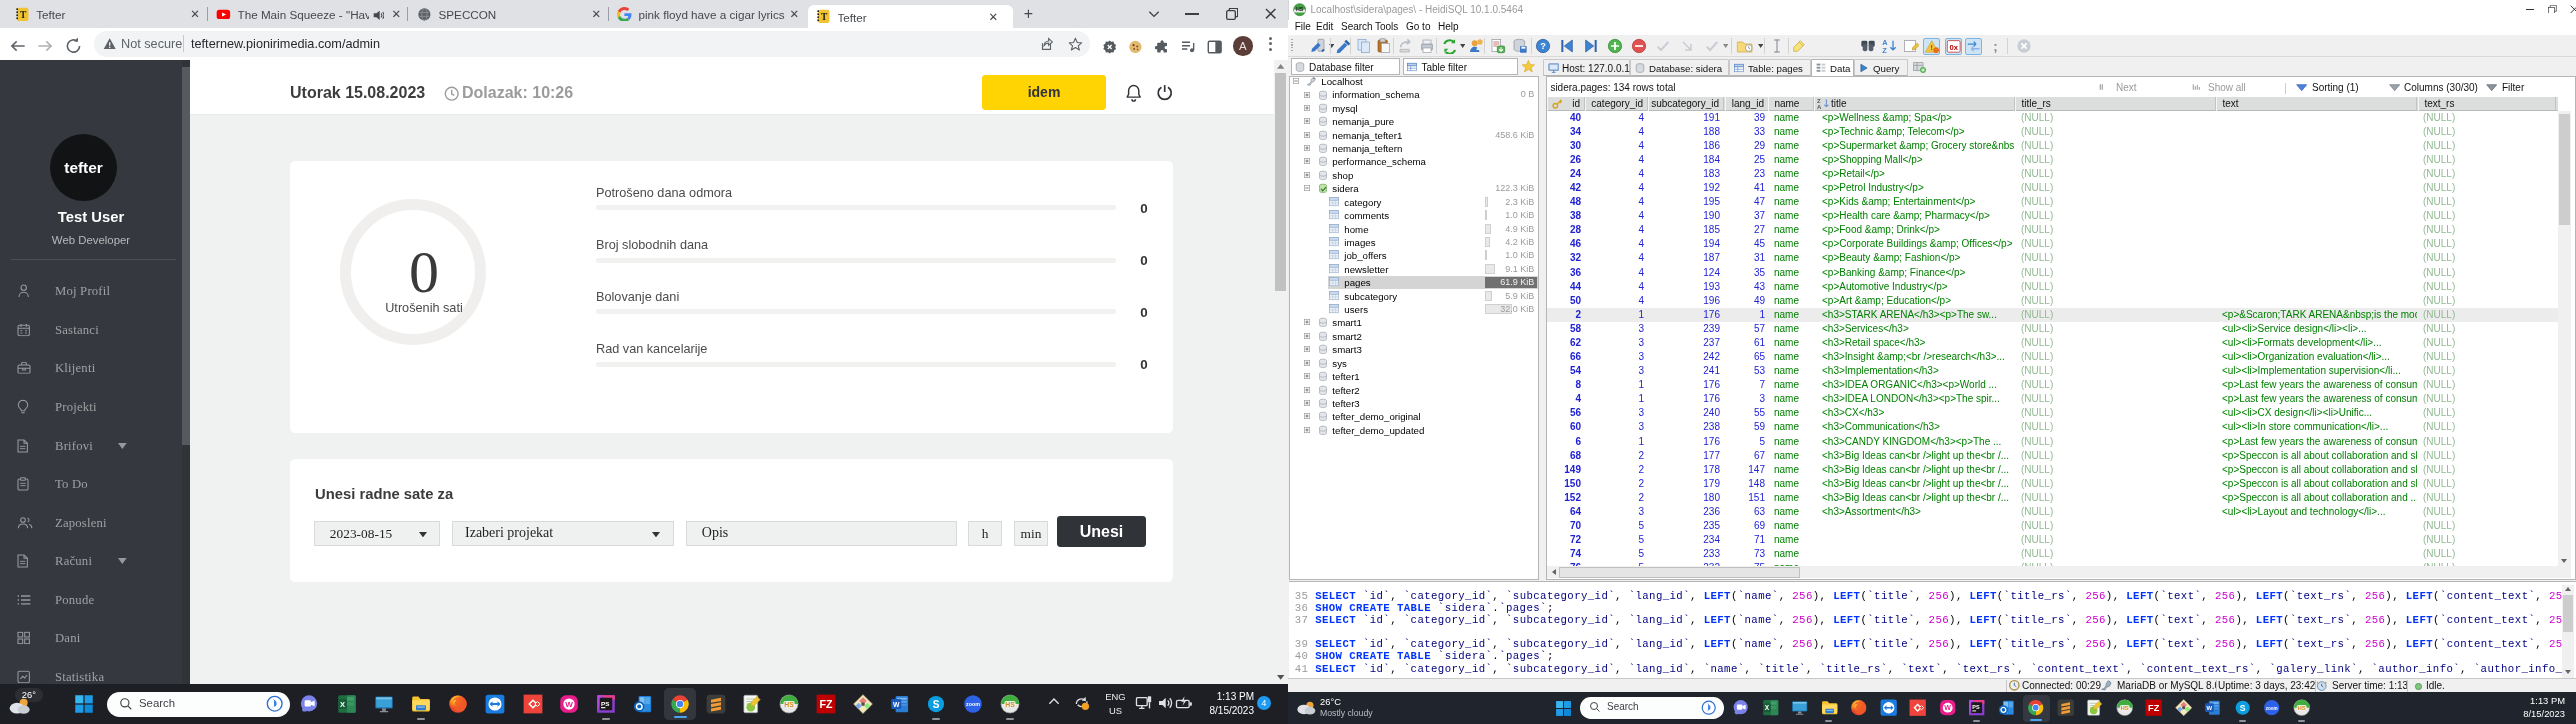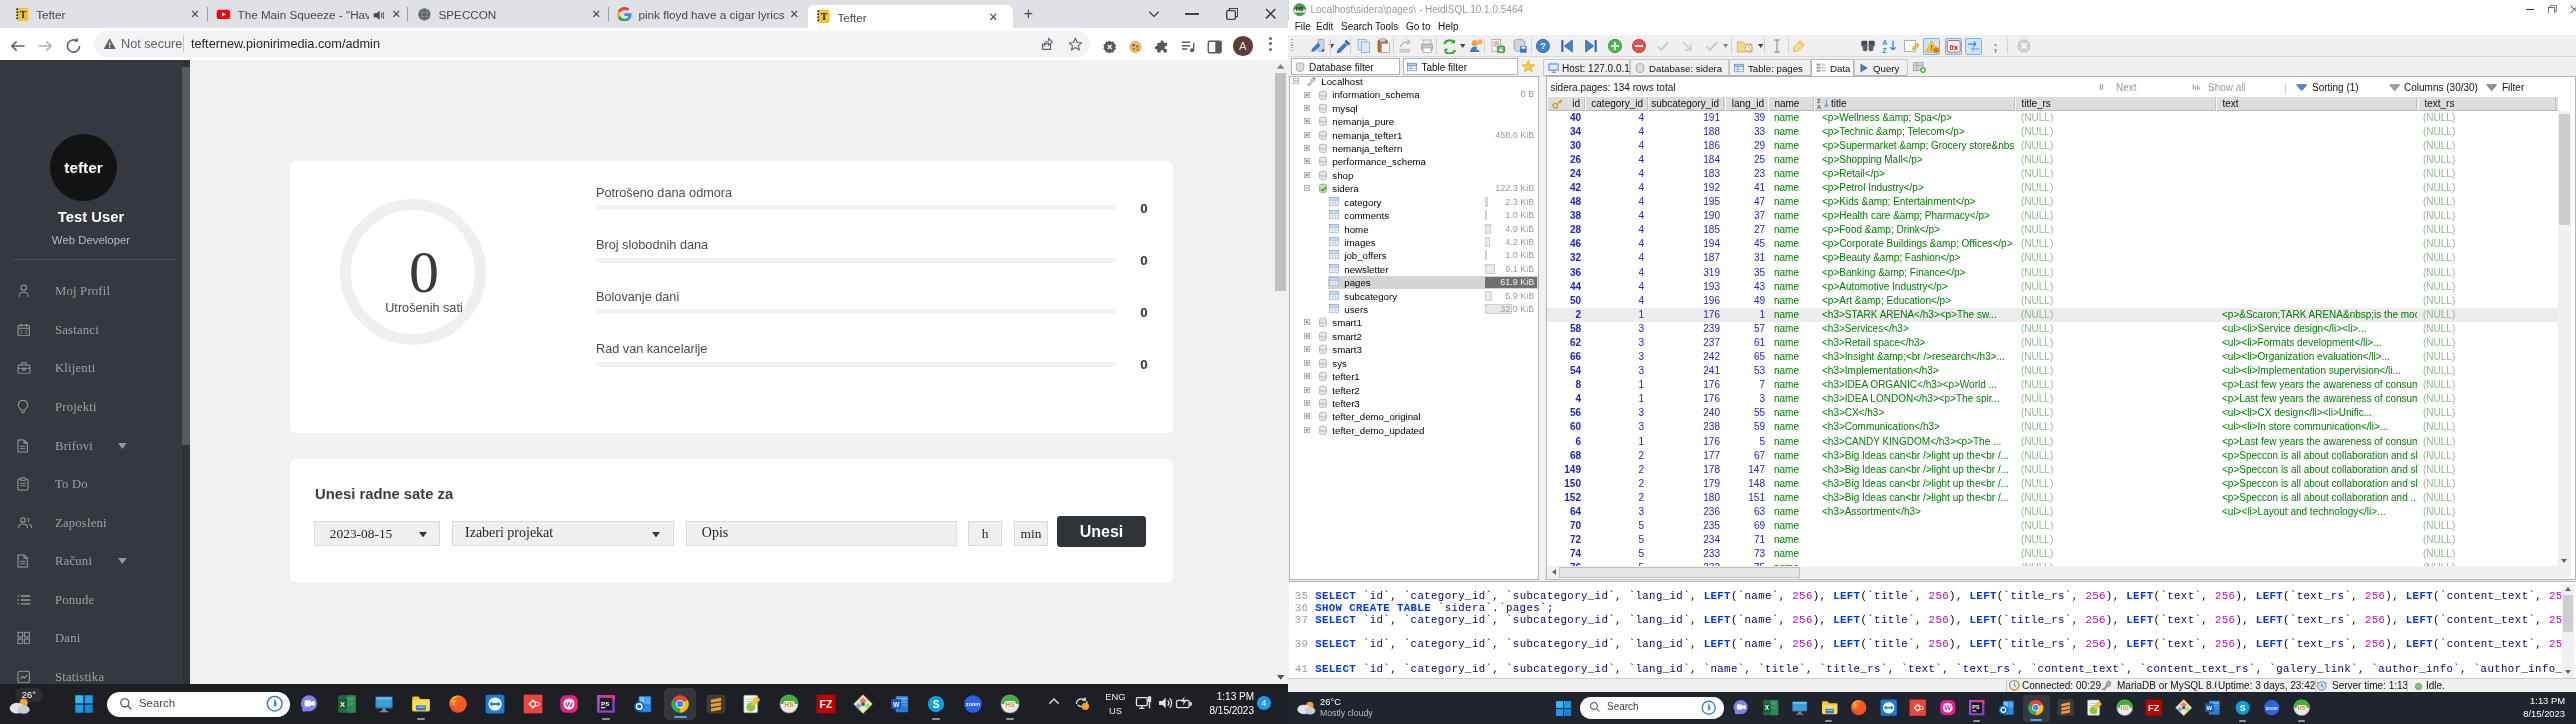--- a/index.html
+++ b/index.html
@@ -297,20 +297,43 @@
           <span class="t">Dani</span>
         </div>
         <div class="mi" style="top:597px">
           <svg width="13.4" height="13.4" viewBox="0 0 20 20">
             <rect x="1.5" y="1.5" width="17" height="17" rx="2" stroke="#97999c" stroke-width="1.6" fill="none"></rect>
             <path d="M5 13l3.5-4 3 2.5L15 7" stroke="#97999c" stroke-width="1.6" fill="none"></path>
           </svg>
           <span class="t">Statistika</span>
         </div>
       </div>
+      <div class="ab" style="left:190px;top:0;width:1084px;height:55px;background:#fff;border-bottom:0.7px solid #e9eaea">
+        <div class="ab" style="left:100px;top:24px;font-size:16px;font-weight:bold;color:#3d3d3d">Utorak 15.08.2023</div>
+        <div class="ab" style="left:254px;top:26px">
+          <svg width="15.4" height="15.4" viewBox="0 0 24 24">
+            <circle cx="12" cy="12" r="10" stroke="#9b9b9b" stroke-width="2.2" fill="none"></circle>
+            <path d="M12 6v6.5l4 2" stroke="#9b9b9b" stroke-width="2.2" fill="none"></path>
+          </svg>
+        </div>
+        <div class="ab" style="left:272px;top:24px;font-size:16px;font-weight:bold;color:#9b9b9b">Dolazak: 10:26</div>
+        <div class="ab" style="left:792px;top:14.8px;width:124px;height:35px;background:#ffd402;border-radius:3.4px;text-align:center;line-height:35px;font-size:14px;font-weight:bold;color:#303338">idem</div>
+        <div class="ab" style="left:935px;top:24px">
+          <svg width="17.4" height="19" viewBox="0 0 24 26">
+            <path d="M12 2a7 7 0 00-7 7v5l-2 4h18l-2-4V9a7 7 0 00-7-7z" stroke="#303338" stroke-width="2" fill="none" stroke-linejoin="round"></path>
+            <path d="M9.5 21a2.5 2.5 0 005 0" stroke="#303338" stroke-width="2" fill="none"></path>
+          </svg>
+        </div>
+        <div class="ab" style="left:966px;top:24px">
+          <svg width="17.4" height="17.4" viewBox="0 0 24 24">
+            <path d="M7.5 4.5a9 9 0 109 0" stroke="#303338" stroke-width="2.3" fill="none"></path>
+            <path d="M12 1.5V11" stroke="#303338" stroke-width="2.3"></path>
+          </svg>
+        </div>
+      </div>
       <div class="ab" style="left:290px;top:101px;width:883px;height:272px;background:#fff;border-radius:5.4px">
         <div class="ab" style="left:50px;top:38px;width:146px;height:146px;border:11.4px solid #f0efed;border-radius:50%"></div>
         <div class="ab" style="left:67px;top:81px;width:134px;text-align:center;font-family:&quot;Liberation Serif&quot;,serif;font-size:60px;line-height:60px;color:#3a3a3a">0</div>
         <div class="ab" style="left:67px;top:140px;width:134px;text-align:center;font-size:12.7px;color:#4a4a4a">Utrošenih sati</div>
         <div class="ab" style="left:306px;top:25px;font-size:12.7px;color:#4c4c4c">Potrošeno dana odmora</div>
         <div class="ab" style="left:306px;top:44px;width:520px;height:5.4px;border-radius:2.7px;background:#f1f1f0"></div>
         <div class="ab" style="left:844px;top:40px;width:20px;text-align:center;font-size:13.4px;font-weight:bold;color:#333">0</div>
         <div class="ab" style="left:306px;top:77px;font-size:12.7px;color:#4c4c4c">Broj slobodnih dana</div>
         <div class="ab" style="left:306px;top:97px;width:520px;height:5.4px;border-radius:2.7px;background:#f1f1f0"></div>
         <div class="ab" style="left:844px;top:92px;width:20px;text-align:center;font-size:13.4px;font-weight:bold;color:#333">0</div>
@@ -1256,21 +1279,21 @@
         <span class="gc num" style="left:101px;width:72px">187</span>
         <span class="gc num" style="left:178px;width:40px">31</span>
         <span class="gc grn" style="left:227px;width:40px">name</span>
         <span class="gc grn" style="left:275px;width:192px">&lt;p&gt;Beauty &amp;amp; Fashion&lt;/p&gt;</span>
         <span class="gc nul" style="left:474px;width:195px">(NULL)</span>
         <span class="gc nul" style="left:876px;width:133px">(NULL)</span>
       </div>
       <div class="gr" style="left:0;top:189px;width:1011px;">
         <span class="gc num" style="left:0;width:34px;font-weight:bold">36</span>
         <span class="gc num" style="left:38px;width:59px">4</span>
-        <span class="gc num" style="left:101px;width:72px">319</span>
+        <span class="gc num" style="left:101px;width:72px">124</span>
         <span class="gc num" style="left:178px;width:40px">35</span>
         <span class="gc grn" style="left:227px;width:40px">name</span>
         <span class="gc grn" style="left:275px;width:192px">&lt;p&gt;Banking &amp;amp; Finance&lt;/p&gt;</span>
         <span class="gc nul" style="left:474px;width:195px">(NULL)</span>
         <span class="gc nul" style="left:876px;width:133px">(NULL)</span>
       </div>
       <div class="gr" style="left:0;top:203px;width:1011px;">
         <span class="gc num" style="left:0;width:34px;font-weight:bold">44</span>
         <span class="gc num" style="left:38px;width:59px">4</span>
         <span class="gc num" style="left:101px;width:72px">193</span>
@@ -1509,20 +1532,21 @@
           <path d="M6 0v9L0 4.5z" fill="#606468"></path>
         </svg>
       </div>
       <div class="ab" style="left:12px;top:490px;width:241px;height:10.7px;background:#e5e5e5;border:0.7px solid #c0c0c0"></div>
     </div>
     <div class="ab" style="left:1.3px;top:581px;width:1287px;height:97px;background:#fff;border-top:0.7px solid #b5b5b5;overflow:hidden">
       <div class="sq" style="left:5.4px;top:8px;width:1271px"><u>35</u> <b>SELECT</b>  <i>`id`</i>,  <i>`category_id`</i>,  <i>`subcategory_id`</i>,  <i>`lang_id`</i>,  <b>LEFT</b>(<i>`name`</i>, <em>256</em>),  <b>LEFT</b>(<i>`title`</i>, <em>256</em>),  <b>LEFT</b>(<i>`title_rs`</i>, <em>256</em>),  <b>LEFT</b>(<i>`text`</i>, <em>256</em>),  <b>LEFT</b>(<i>`text_rs`</i>, <em>256</em>),  <b>LEFT</b>(<i>`content_text`</i>, <em>256</em>),  (, ),  </div>
       <div class="sq" style="left:5.4px;top:20px;width:1271px"><u>36</u> <b>SHOW CREATE TABLE</b> <i>`sidera`</i>.<i>`pages`</i>;</div>
       <div class="sq" style="left:5.4px;top:32px;width:1271px"><u>37</u> <b>SELECT</b>  <i>`id`</i>,  <i>`category_id`</i>,  <i>`subcategory_id`</i>,  <i>`lang_id`</i>,  <b>LEFT</b>(<i>`name`</i>, <em>256</em>),  <b>LEFT</b>(<i>`title`</i>, <em>256</em>),  <b>LEFT</b>(<i>`title_rs`</i>, <em>256</em>),  <b>LEFT</b>(<i>`text`</i>, <em>256</em>),  <b>LEFT</b>(<i>`text_rs`</i>, <em>256</em>),  <b>LEFT</b>(<i>`content_text`</i>, <em>256</em>),  (, ),  </div>
       <div class="sq" style="left:5.4px;top:56px;width:1271px"><u>39</u> <b>SELECT</b>  <i>`id`</i>,  <i>`category_id`</i>,  <i>`subcategory_id`</i>,  <i>`lang_id`</i>,  <b>LEFT</b>(<i>`name`</i>, <em>256</em>),  <b>LEFT</b>(<i>`title`</i>, <em>256</em>),  <b>LEFT</b>(<i>`title_rs`</i>, <em>256</em>),  <b>LEFT</b>(<i>`text`</i>, <em>256</em>),  <b>LEFT</b>(<i>`text_rs`</i>, <em>256</em>),  <b>LEFT</b>(<i>`content_text`</i>, <em>256</em>),  (, ),  </div>
+      <div class="sq" style="left:5.4px;top:68px;width:1271px"><u>40</u> <b>SHOW CREATE TABLE</b> <i>`sidera`</i>.<i>`pages`</i>;</div>
       <div class="sq" style="left:5.4px;top:81px;width:1271px"><u>41</u> <b>SELECT</b> <i>`id`</i>, <i>`category_id`</i>, <i>`subcategory_id`</i>, <i>`lang_id`</i>, <i>`name`</i>, <i>`title`</i>, <i>`title_rs`</i>, <i>`text`</i>, <i>`text_rs`</i>, <i>`content_text`</i>, <i>`content_text_rs`</i>, <i>`galery_link`</i>, <i>`author_info`</i>, <i>`author_info_rs`</i>, , , </div>
       <div class="ab" style="left:1273px;top:2.7px;width:11.4px;height:93px;background:#f0f0f0"></div>
       <div class="ab" style="left:1273px;top:2.7px;width:11.4px;height:10px;text-align:center">
         <svg width="6" height="4" viewBox="0 0 9 6" style="margin:2.7px auto">
           <path d="M0 6h9L4.5 0z" fill="#606468"></path>
         </svg>
       </div>
       <div class="ab" style="left:1274px;top:13.4px;width:10px;height:37px;background:#cdcdcd"></div>
       <div class="ab" style="left:1273px;top:85px;width:11.4px;height:10px;text-align:center">
         <svg width="6" height="4" viewBox="0 0 9 6" style="margin:2.7px auto">

